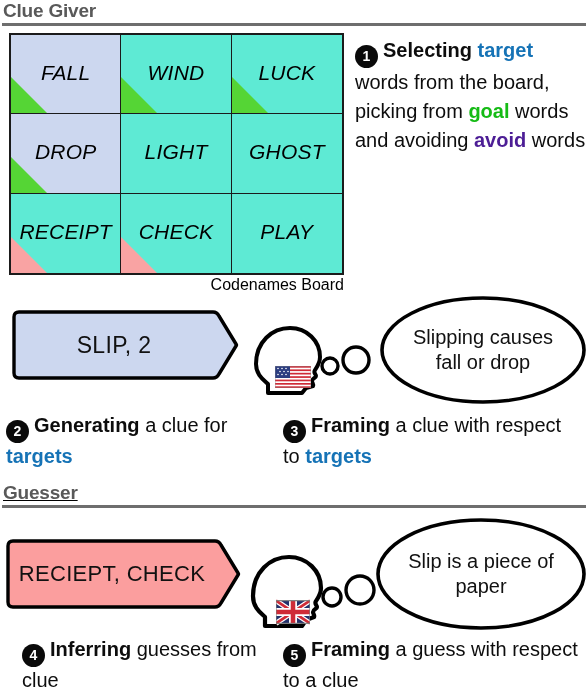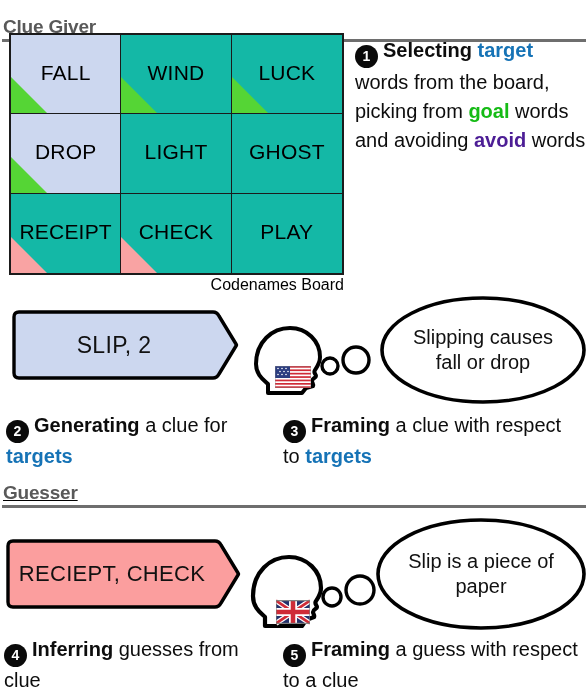--- a/index.html
+++ b/index.html
@@ -31,47 +31,48 @@
     line-height: 22px;
   }
   .section-header .rule {
     width: 584px;
     margin-left: 2px;
     height: 3px;
     background: #6e6e6e;
     margin-top: 1px;
   }
 
-  #clue-giver-header { top: 16px; }
+  #clue-giver-header { top: 0px; }
   #guesser-header { top: 482px; text-decoration: underline; }
 
   
   .board {
     position: absolute;
     left: 9px;
     top: 33px;
     width: 335px;
     height: 242px;
     border: 2px solid #1b1b1b;
     box-sizing: border-box;
     display: grid;
     grid-template-columns: 1fr 1fr 1fr;
     grid-template-rows: 1fr 1fr 1fr;
     background: #ffffff;
+    font-style: italic;
   }
   .cell {
     position: relative;
     border-right: 1.5px solid #1b1b1b;
     border-bottom: 1.5px solid #1b1b1b;
     box-sizing: border-box;
     display: flex;
     align-items: center;
     justify-content: center;
     overflow: hidden;
-    background: #14b8a6;
+    background: #5eead4;
   }
   .cell:nth-child(3n) { border-right: none; }
   .cell:nth-child(n+7) { border-bottom: none; }
   .cell.target { background: #ccd7ef; }
   .cell .word {
     font-size: 21px;
     letter-spacing: 0.2px;
     color: #000;
     position: relative;
     z-index: 2;
@@ -133,21 +134,21 @@
 
   #step1 {
     left: 355px;
     top: 36px;
     width: 233px;
   }
   #step1 .step-text { line-height: 29px; }
 
   #step2 { left: 6px;   top: 412px; width: 255px; }
   #step3 { left: 283px; top: 412px; width: 300px; }
-  #step4 { left: 4px;   top: 636px; width: 260px; }
+  #step4 { left: 22px;   top: 636px; width: 260px; }
   #step5 { left: 283px; top: 636px; width: 300px; }
 
   
   .banner {
     position: absolute;
     height: 72px;
   }
   .banner svg { display: block; }
   .banner .banner-label {
     position: absolute;

